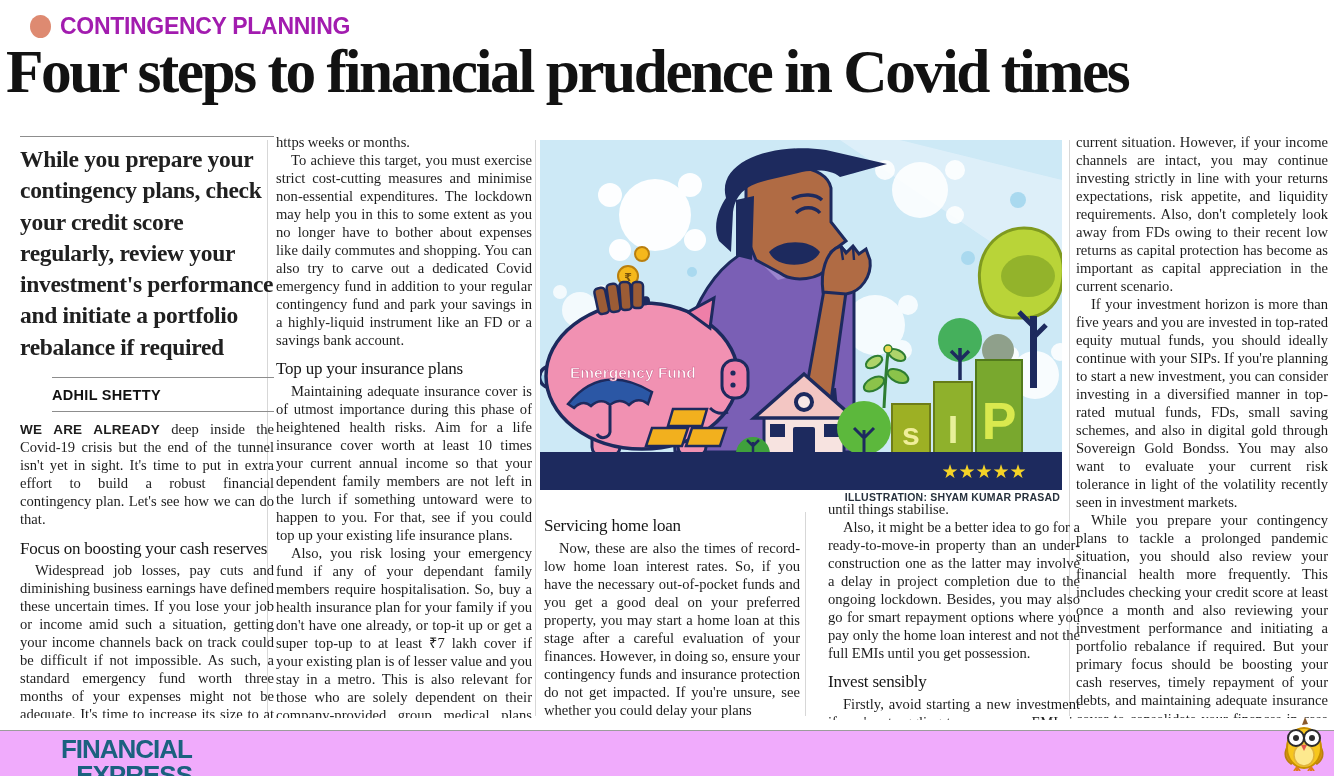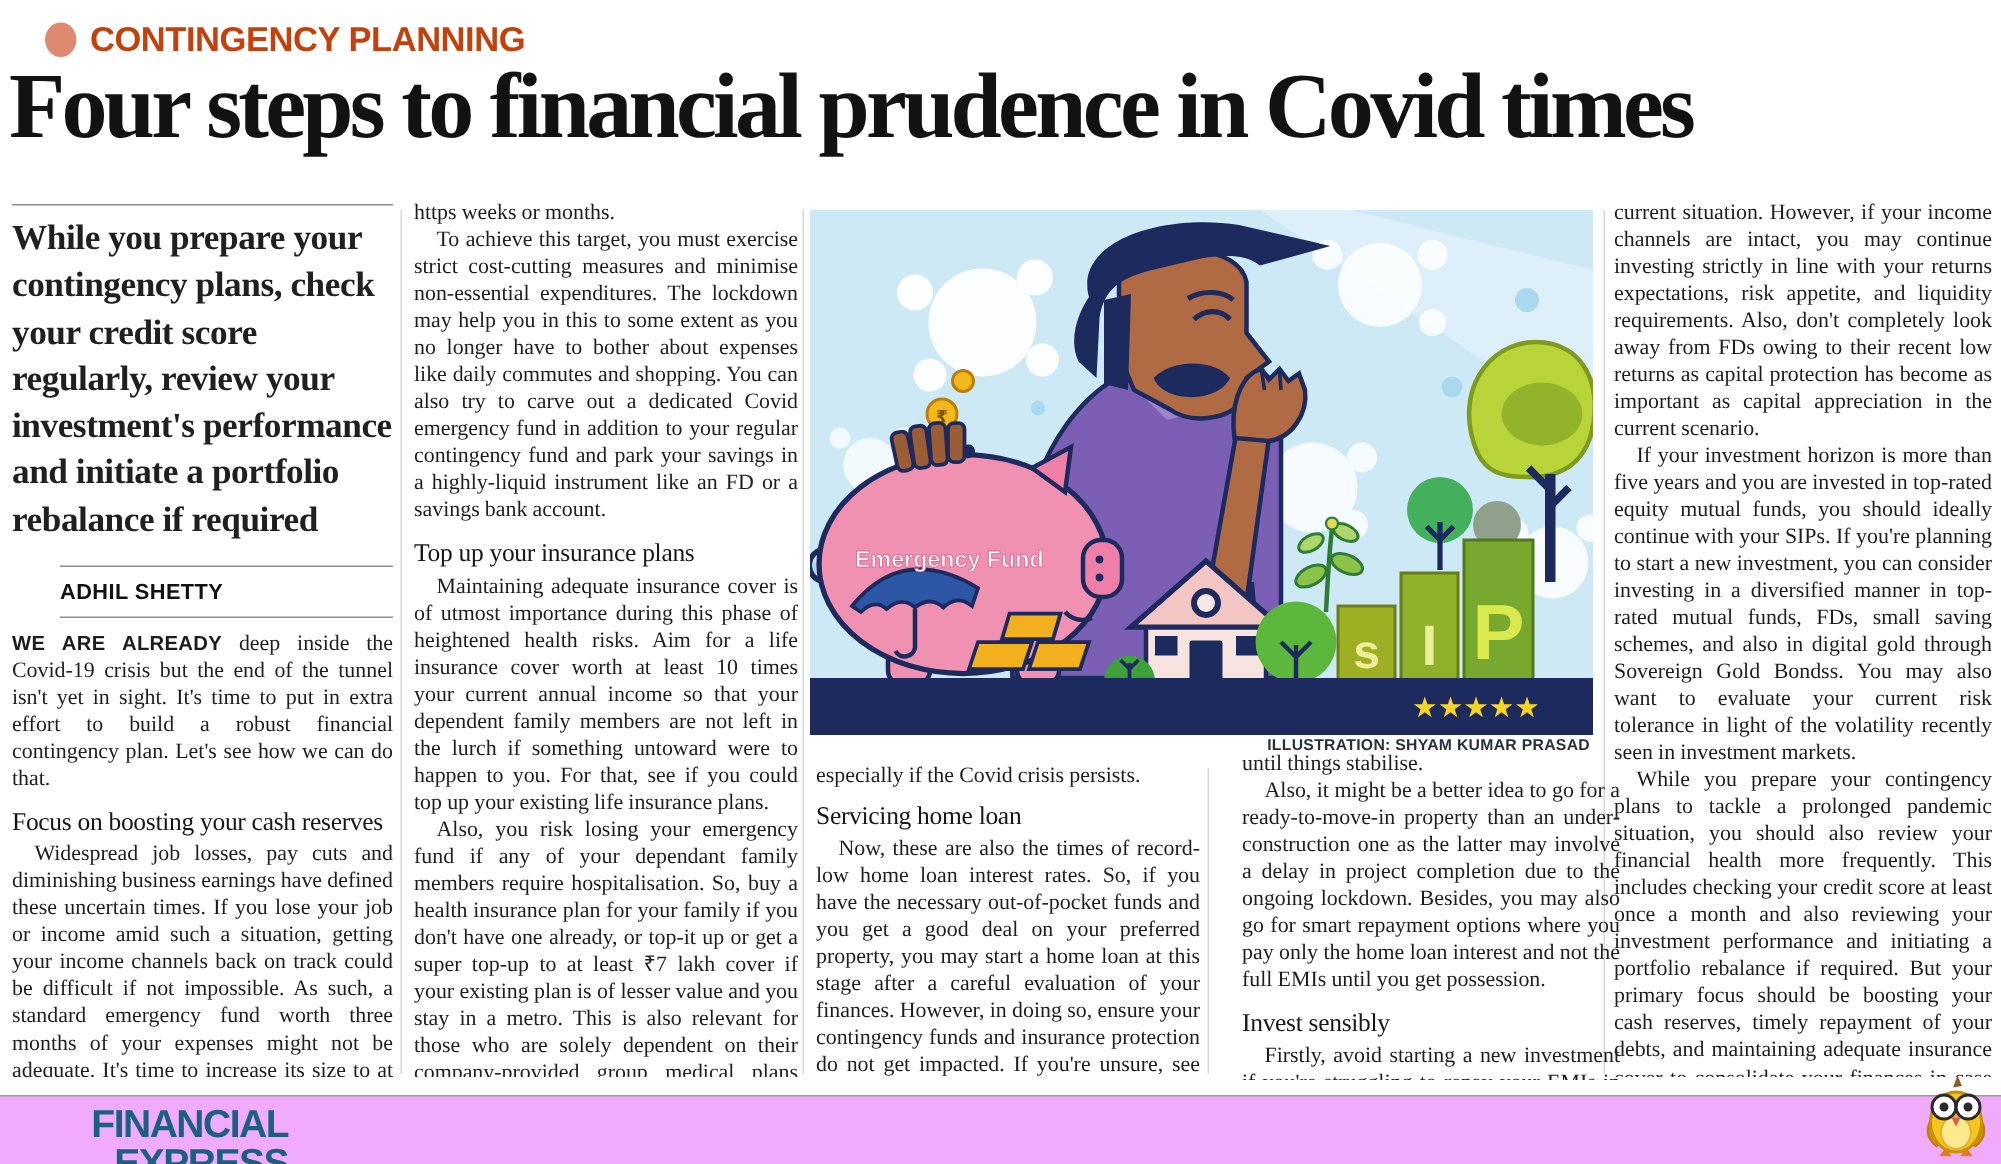--- a/index.html
+++ b/index.html
@@ -5,27 +5,27 @@
   html,body{margin:0;padding:0;}
   body{
     width:1334px;height:776px;position:relative;background:#ffffff;
     font-family:"Liberation Serif", serif;color:#1c1c1c;overflow:hidden;
     -webkit-font-smoothing:antialiased;
   }
   
   .kicker{position:absolute;left:30px;top:13px;display:flex;align-items:center;gap:9px;}
   .kicker-dot{width:21px;height:23px;border-radius:50%;background:#de8a71;}
   .kicker-text{font-family:"Liberation Sans",sans-serif;font-weight:bold;font-size:23px;
-    color:#c2410c;letter-spacing:-0.3px;}
+    color:#a21caf;letter-spacing:-0.3px;}
   .headline{position:absolute;left:6px;top:36px;width:1326px;
     font-weight:bold;font-size:62px;letter-spacing:-2.5px;color:#121212;
     transform:scaleX(0.99);transform-origin:left;white-space:nowrap;}
   
   .col{position:absolute;overflow:hidden;}
-  #col1{left:8px;top:136px;width:254px;height:582px;}
+  #col1{left:20px;top:136px;width:254px;height:582px;}
   #col2{left:276px;top:133px;width:256px;height:585px;}
   #col3{left:544px;top:508px;width:256px;height:212px;}
   #col4{left:812px;top:500px;width:252px;height:220px;margin-left:16px;}
   #col5{left:1076px;top:133px;width:252px;height:585px;}
   .vrule{position:absolute;width:1px;background:#d7d7d7;}
   .para{margin:0;font-size:14.6px;line-height:1.235;text-align:justify;text-indent:15px;
     color:#1d1d1d;word-spacing:-0.2px;}
   .para.flush{text-indent:0;}
   .sec-head{margin:10px 0 3px 0;font-size:17px;font-weight:normal;color:#161616;
     line-height:1.15;letter-spacing:-0.2px;}
@@ -237,21 +237,20 @@
     <text x="459" y="299" font-family="Liberation Sans, sans-serif" font-size="52" font-weight="bold" fill="#d9e94e" text-anchor="middle">P</text>
   </g>
 
   <rect x="0" y="312" width="522" height="38" fill="#1d2a5e"></rect>
   <text x="444" y="338" font-family="DejaVu Sans, sans-serif" font-size="19" fill="#f5d327" text-anchor="middle">★★★★★</text>
 </svg>
 </div>
 <div class="caption">ILLUSTRATION: SHYAM KUMAR PRASAD</div>
 
 <div class="col" id="col3">
-  <p class="para flush">especially if the Covid crisis persists.</p>
   <h3 class="sec-head first">Servicing home loan</h3>
   <p class="para">Now, these are also the times of record-low home loan interest rates. So, if you have the necessary out-of-pocket funds and you get a good deal on your preferred property, you may start a home loan at this stage after a careful evaluation of your finances. However, in doing so, ensure your contingency funds and insurance protection do not get impacted. If you're unsure, see whether you could delay your plans</p>
 </div>
 
 <div class="col" id="col4">
   <p class="para flush">until things stabilise.</p>
   <p class="para">Also, it might be a better idea to go for a ready-to-move-in property than an under-construction one as the latter may involve a delay in project completion due to the ongoing lockdown. Besides, you may also go for smart repayment options where you pay only the home loan interest and not the full EMIs until you get possession.</p>
   <h3 class="sec-head">Invest sensibly</h3>
   <p class="para">Firstly, avoid starting a new investment if you're struggling to repay your EMIs in the</p>
 </div>

